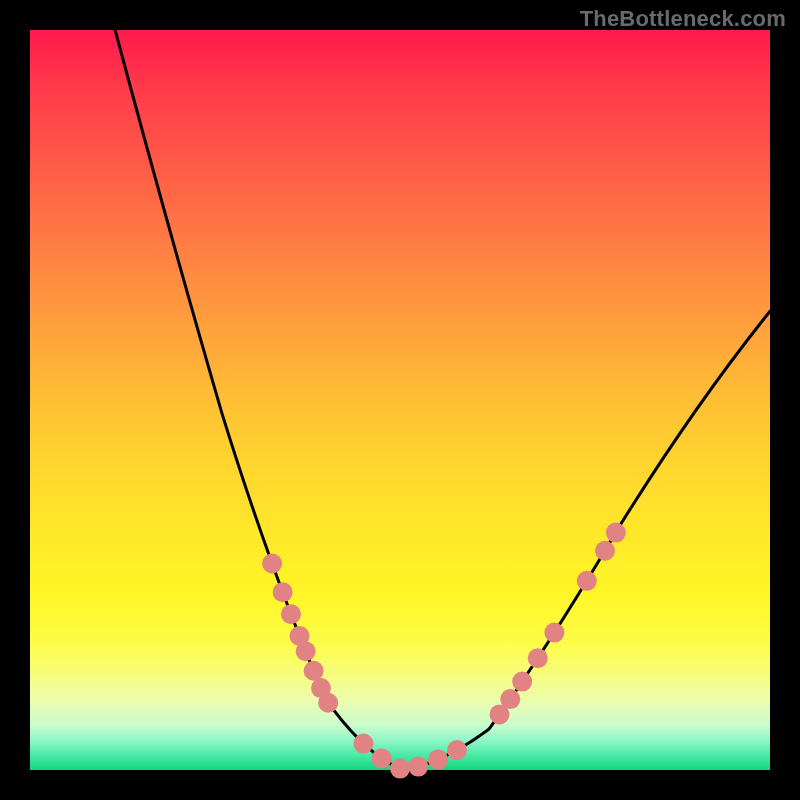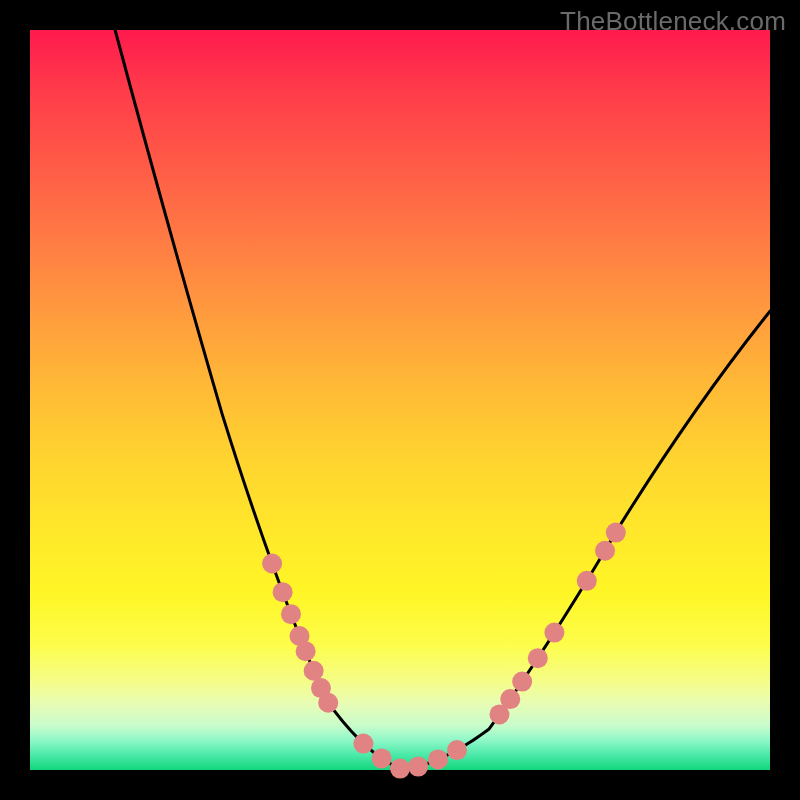--- a/index.html
+++ b/index.html
@@ -42,22 +42,22 @@
       #8ef7c8 96%,
       #4ae9a8 98%,
       #12d77d 100%
     );
   }
   .watermark {
     position: absolute;
     top: 6px;
     right: 14px;
     color: #6a6a6a;
-    font-size: 26px;
-    font-weight: 400;
+    font-size: 22px;
+    font-weight: 700;
     letter-spacing: 0.2px;
   }
   svg.overlay {
     position: absolute;
     left: 0;
     top: 0;
     width: 740px;
     height: 740px;
     overflow: visible;
   }

